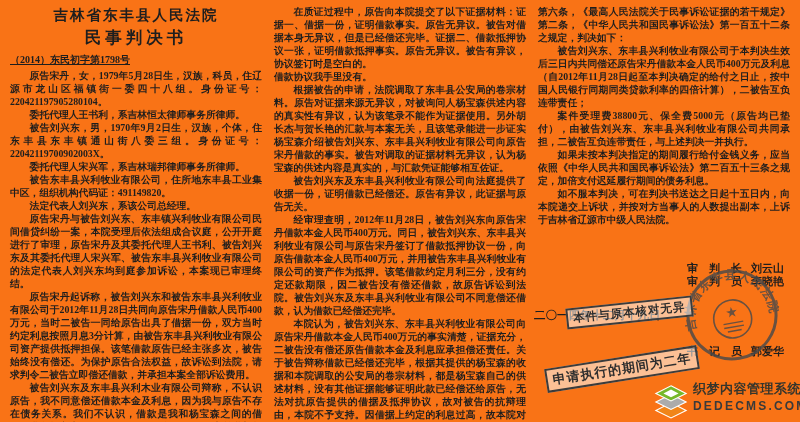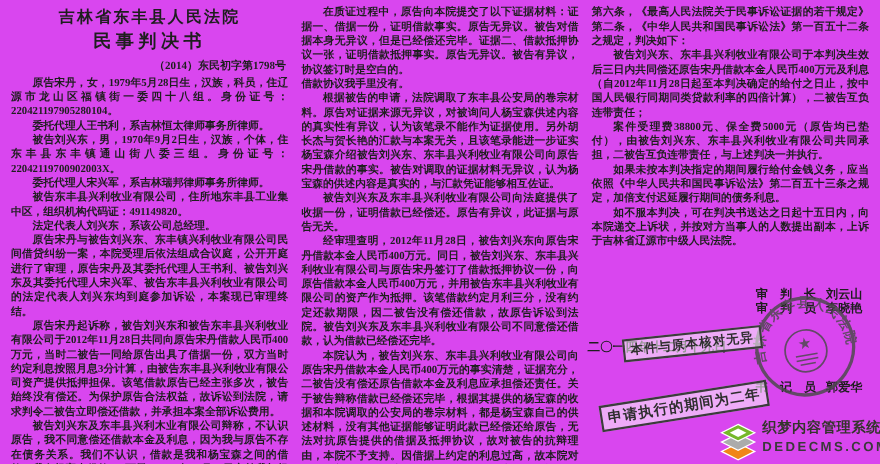--- a/index.html
+++ b/index.html
@@ -1,27 +1,27 @@
 <!DOCTYPE html>
 <html><head>
 <meta charset="utf-8">
 <style>
   html,body{margin:0;padding:0;background:#e8e8e8;}
   .page{
     position:relative;width:800px;height:422px;overflow:hidden;
-    background:#d946ef;color:#1e1e1e;
+    background:#f97316;color:#1e1e1e;
     font-family:"Liberation Serif","DejaVu Serif",serif;
   }
   .col{position:absolute;top:5px;width:252px;}
   .col-1{left:10px;}
   .col-2{left:274px;}
   .col-3{left:538px;}
   .court-name{text-align:center;font-size:14.5px;font-weight:700;letter-spacing:2px;margin:1px 0 2px;}
   .doc-title{text-align:center;font-size:16.5px;font-weight:700;letter-spacing:4px;margin:1px 0 4px;}
-  .case-no{text-align:right;font-size:10px;font-weight:600;margin:0 2px 2px 0;}
+  .case-no{text-align:left;font-size:10px;font-weight:600;margin:0 2px 2px 0;text-decoration:underline;}
   .para{margin:0;font-size:9.8px;line-height:13px;text-align:justify;text-indent:2em;font-weight:600;}
   .para.cont{text-indent:0;}
   .sig-block{position:absolute;left:534px;top:262px;width:256px;text-align:right;padding-right:6px;box-sizing:border-box;z-index:1;}
   .sig-line{font-size:11px;line-height:12.5px;font-weight:700;}
   .sig-name{margin-left:9px;}
   .date-line{position:absolute;left:534px;top:308px;width:252px;text-align:left;font-size:11.5px;font-weight:700;z-index:1;}
   .clerk-line{position:absolute;left:534px;top:344px;width:256px;text-align:right;padding-right:6px;box-sizing:border-box;font-size:11px;font-weight:700;z-index:1;}
   .stamp{
     position:absolute;border:2px solid #3c3c3c;color:#2e2e2e;
     font-weight:700;padding:1px 5px;white-space:nowrap;

